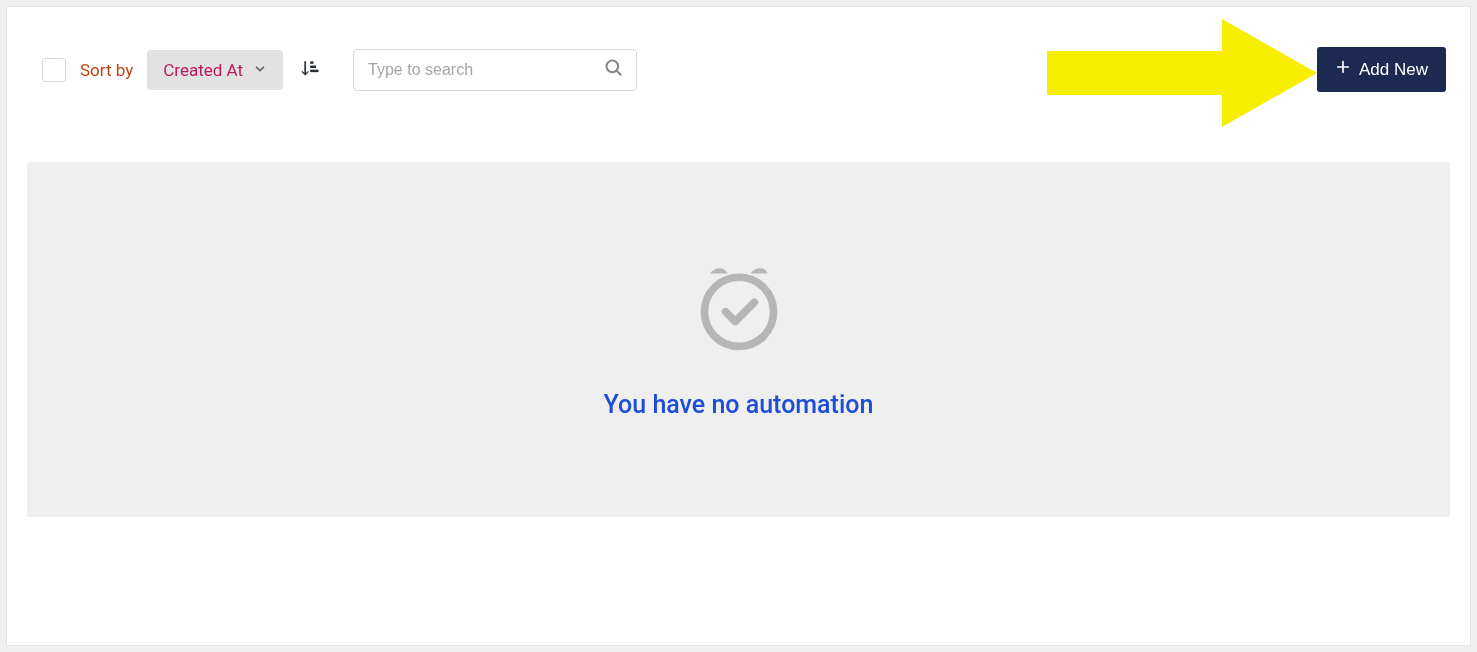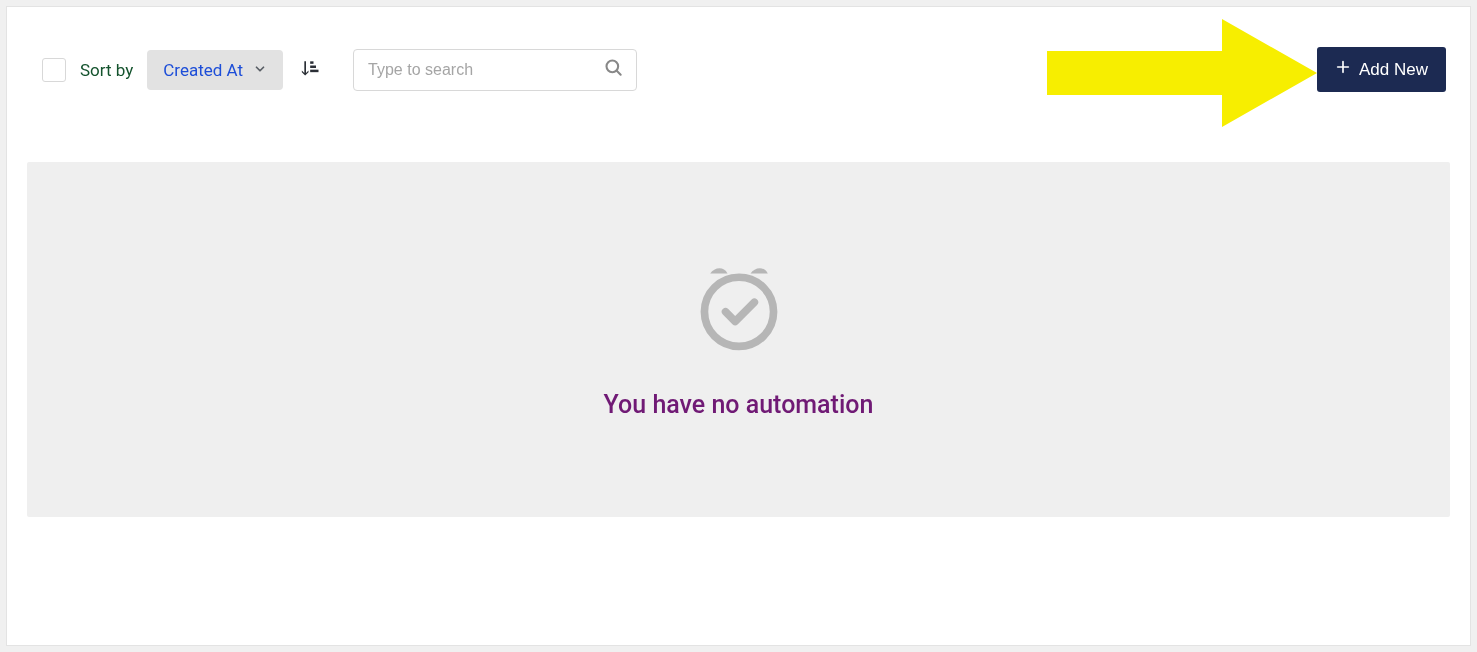--- a/index.html
+++ b/index.html
@@ -30,32 +30,32 @@
   .checkbox {
     width: 24px;
     height: 24px;
     border: 1px solid #d8d8d8;
     border-radius: 3px;
     background: #fff;
     cursor: pointer;
   }
   .sort-label {
     font-size: 17px;
-    color: #14532d;
+    color: #c2410c;
   }
   .sort-select {
     display: flex;
     align-items: center;
     background: #e2e2e2;
     border-radius: 4px;
     padding: 10px 16px;
     gap: 10px;
     cursor: pointer;
     font-size: 17px;
-    color: #1d4ed8;
+    color: #be185d;
   }
   .sort-select svg { width: 14px; height: 14px; }
   .sort-dir-btn {
     background: none;
     border: none;
     padding: 4px;
     cursor: pointer;
     display: flex;
     align-items: center;
     justify-content: center;
@@ -115,21 +115,21 @@
     gap: 30px;
   }
   .empty-icon svg {
     width: 96px;
     height: 96px;
     stroke: #b6b6b6;
     fill: none;
   }
   .empty-text {
     font-size: 25px;
-    color: #701a75;
+    color: #1d4ed8;
     font-weight: 500;
   }
 </style>
 </head>
 <body>
 
 <div class="page-container">
 
   <div class="toolbar">
 

